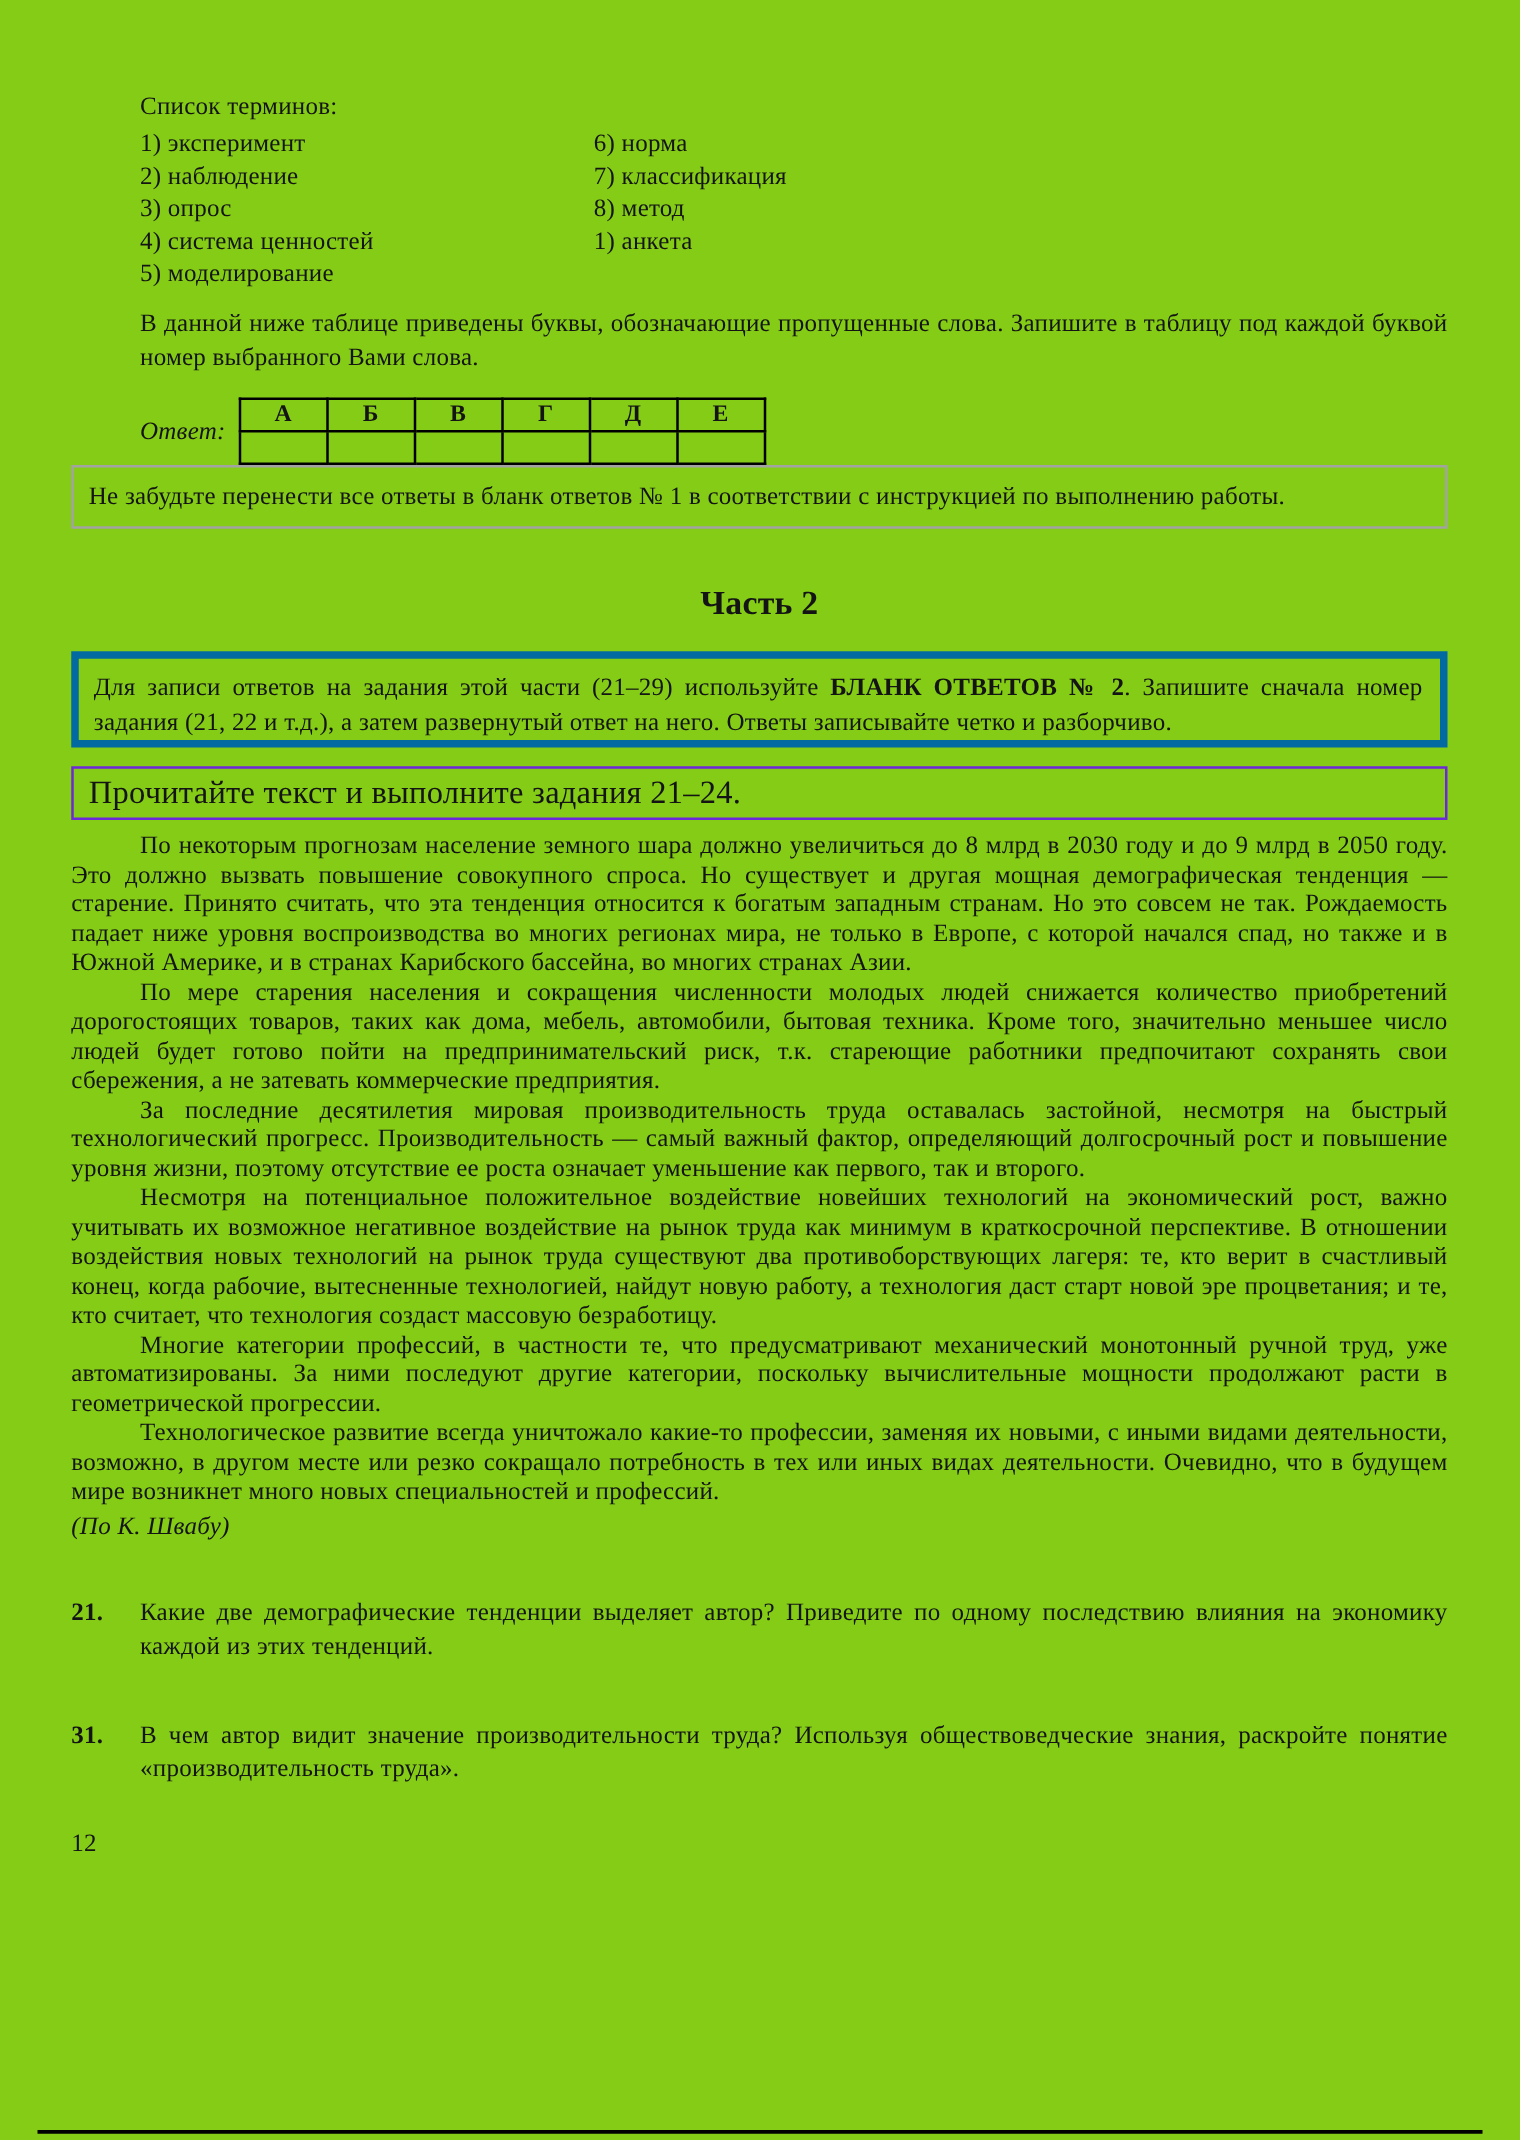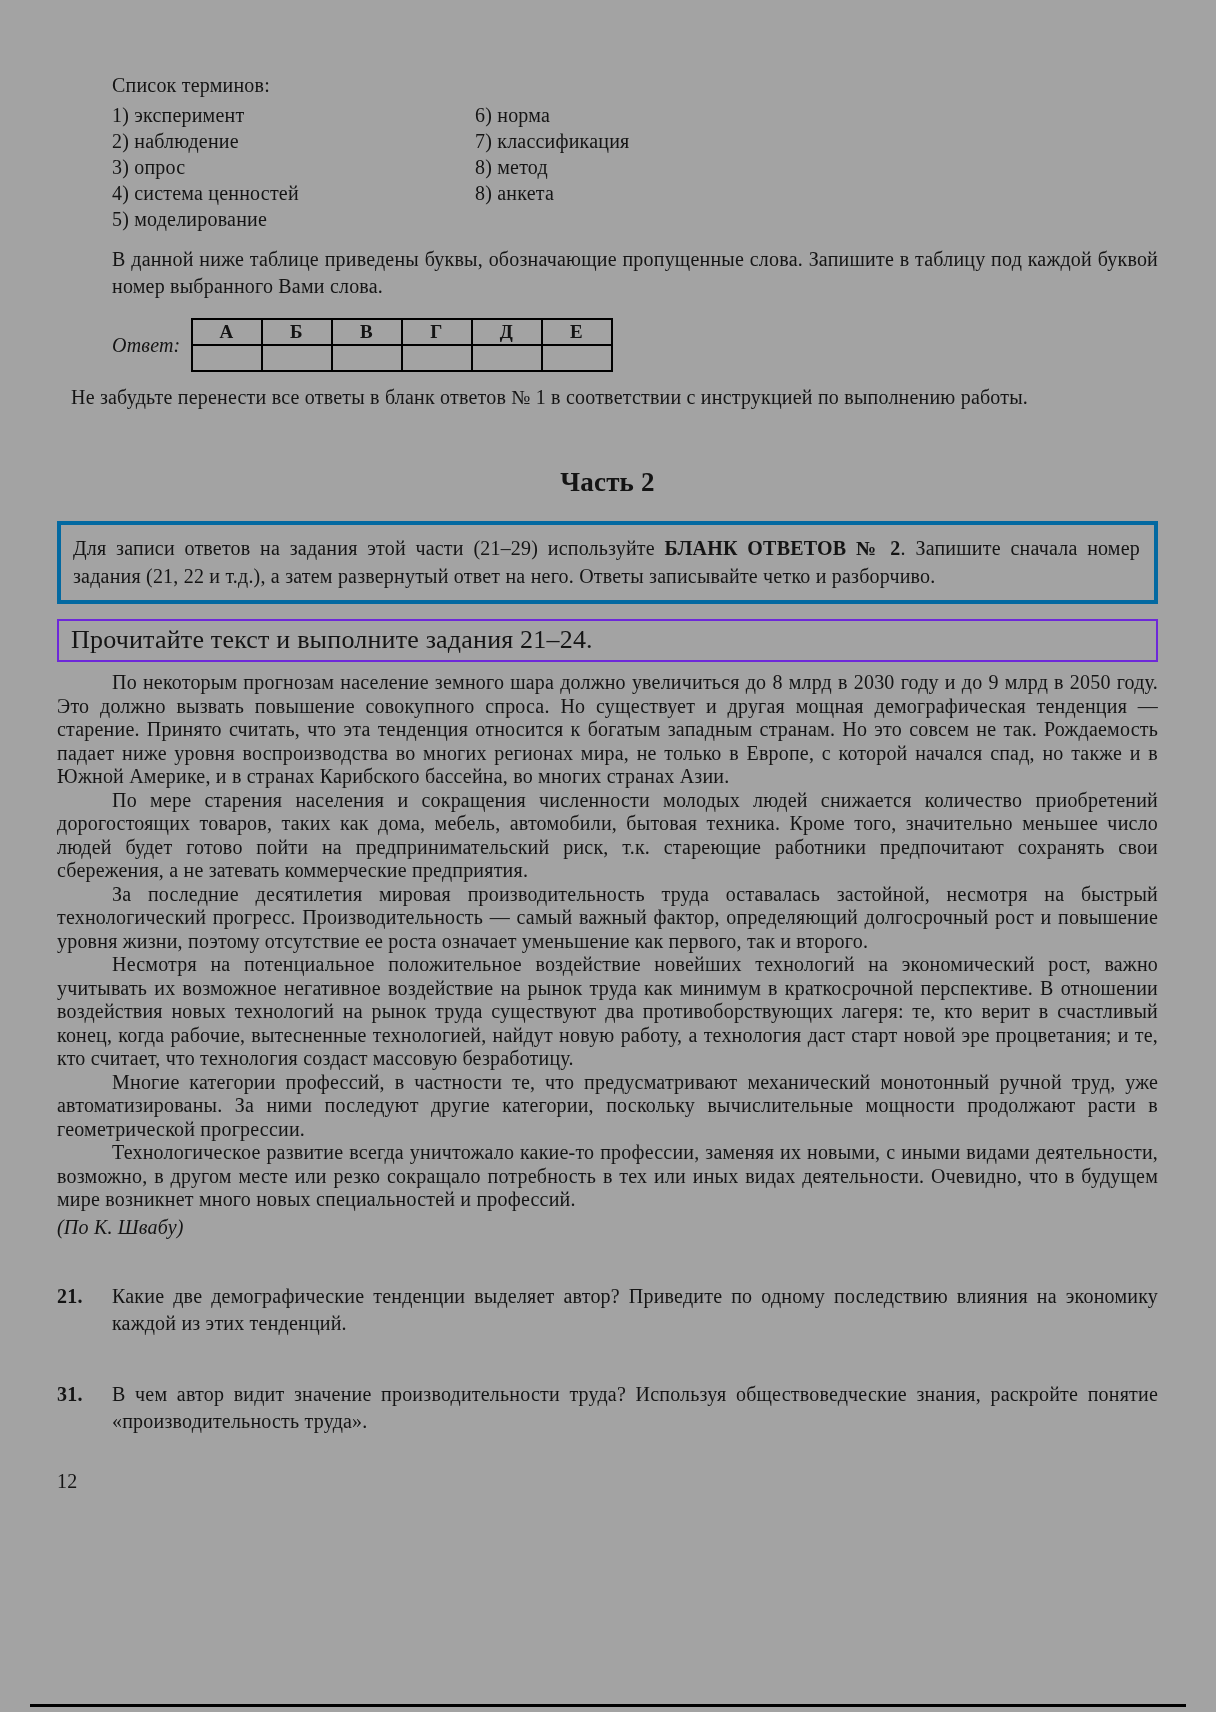--- a/index.html
+++ b/index.html
@@ -2,21 +2,21 @@
 <html lang="ru"><head>
 <meta charset="utf-8">
 <style>
   * { box-sizing: border-box; }
   html, body { margin: 0; padding: 0; background: #ffffff; }
   .page {
     position: relative;
     width: 1216px;
     height: 1712px;
     margin: 0 auto;
-    background: #a3a3a3;
+    background: #84cc16;
     font-family: "Liberation Serif", "DejaVu Serif", serif;
     color: #141414;
     padding: 72px 58px 0 57px;
     overflow: hidden;
     letter-spacing: 0.2px;
   }
   .indent-block { margin-left: 55px; }
   .terms-title { font-size: 20px; line-height: 26px; }
   .terms-columns { display: flex; margin-top: 4px; }
   .terms-col { display: flex; flex-direction: column; }
@@ -61,23 +61,23 @@
     text-align: justify;
   }
   .part2-heading {
     margin: 44px 0 0 0;
     text-align: center;
     font-size: 27px;
     font-weight: bold;
     line-height: 30px;
   }
   .part2-box {
-    border: 4px solid #0369a1;
+    border: 6px solid #0369a1;
     margin-top: 24px;
-    padding: 9px 14px 10px 12px;
+    padding: 9px 14px 0 12px;
     font-size: 20px;
     line-height: 28px;
     text-align: justify;
   }
   .read-box {
     border: 2px solid #6d28d9;
     margin-top: 15px;
     padding: 6px 14px 7px 12px;
     font-size: 26px;
     line-height: 26px;
@@ -138,21 +138,21 @@
         <span class="term-item">1) эксперимент</span>
         <span class="term-item">2) наблюдение</span>
         <span class="term-item">3) опрос</span>
         <span class="term-item">4) система ценностей</span>
         <span class="term-item">5) моделирование</span>
       </div>
       <div class="terms-col">
         <span class="term-item">6) норма</span>
         <span class="term-item">7) классификация</span>
         <span class="term-item">8) метод</span>
-        <span class="term-item">8) анкета</span>
+        <span class="term-item">1) анкета</span>
       </div>
     </div>
   </div>
 
   <p class="instr">В данной ниже таблице приведены буквы, обозначающие пропущенные слова. Запишите в таблицу под каждой буквой номер выбранного Вами слова.</p>
 
   <div class="answer-row">
     <span class="answer-label">Ответ:</span>
     <table class="answer-table">
       <tbody>

